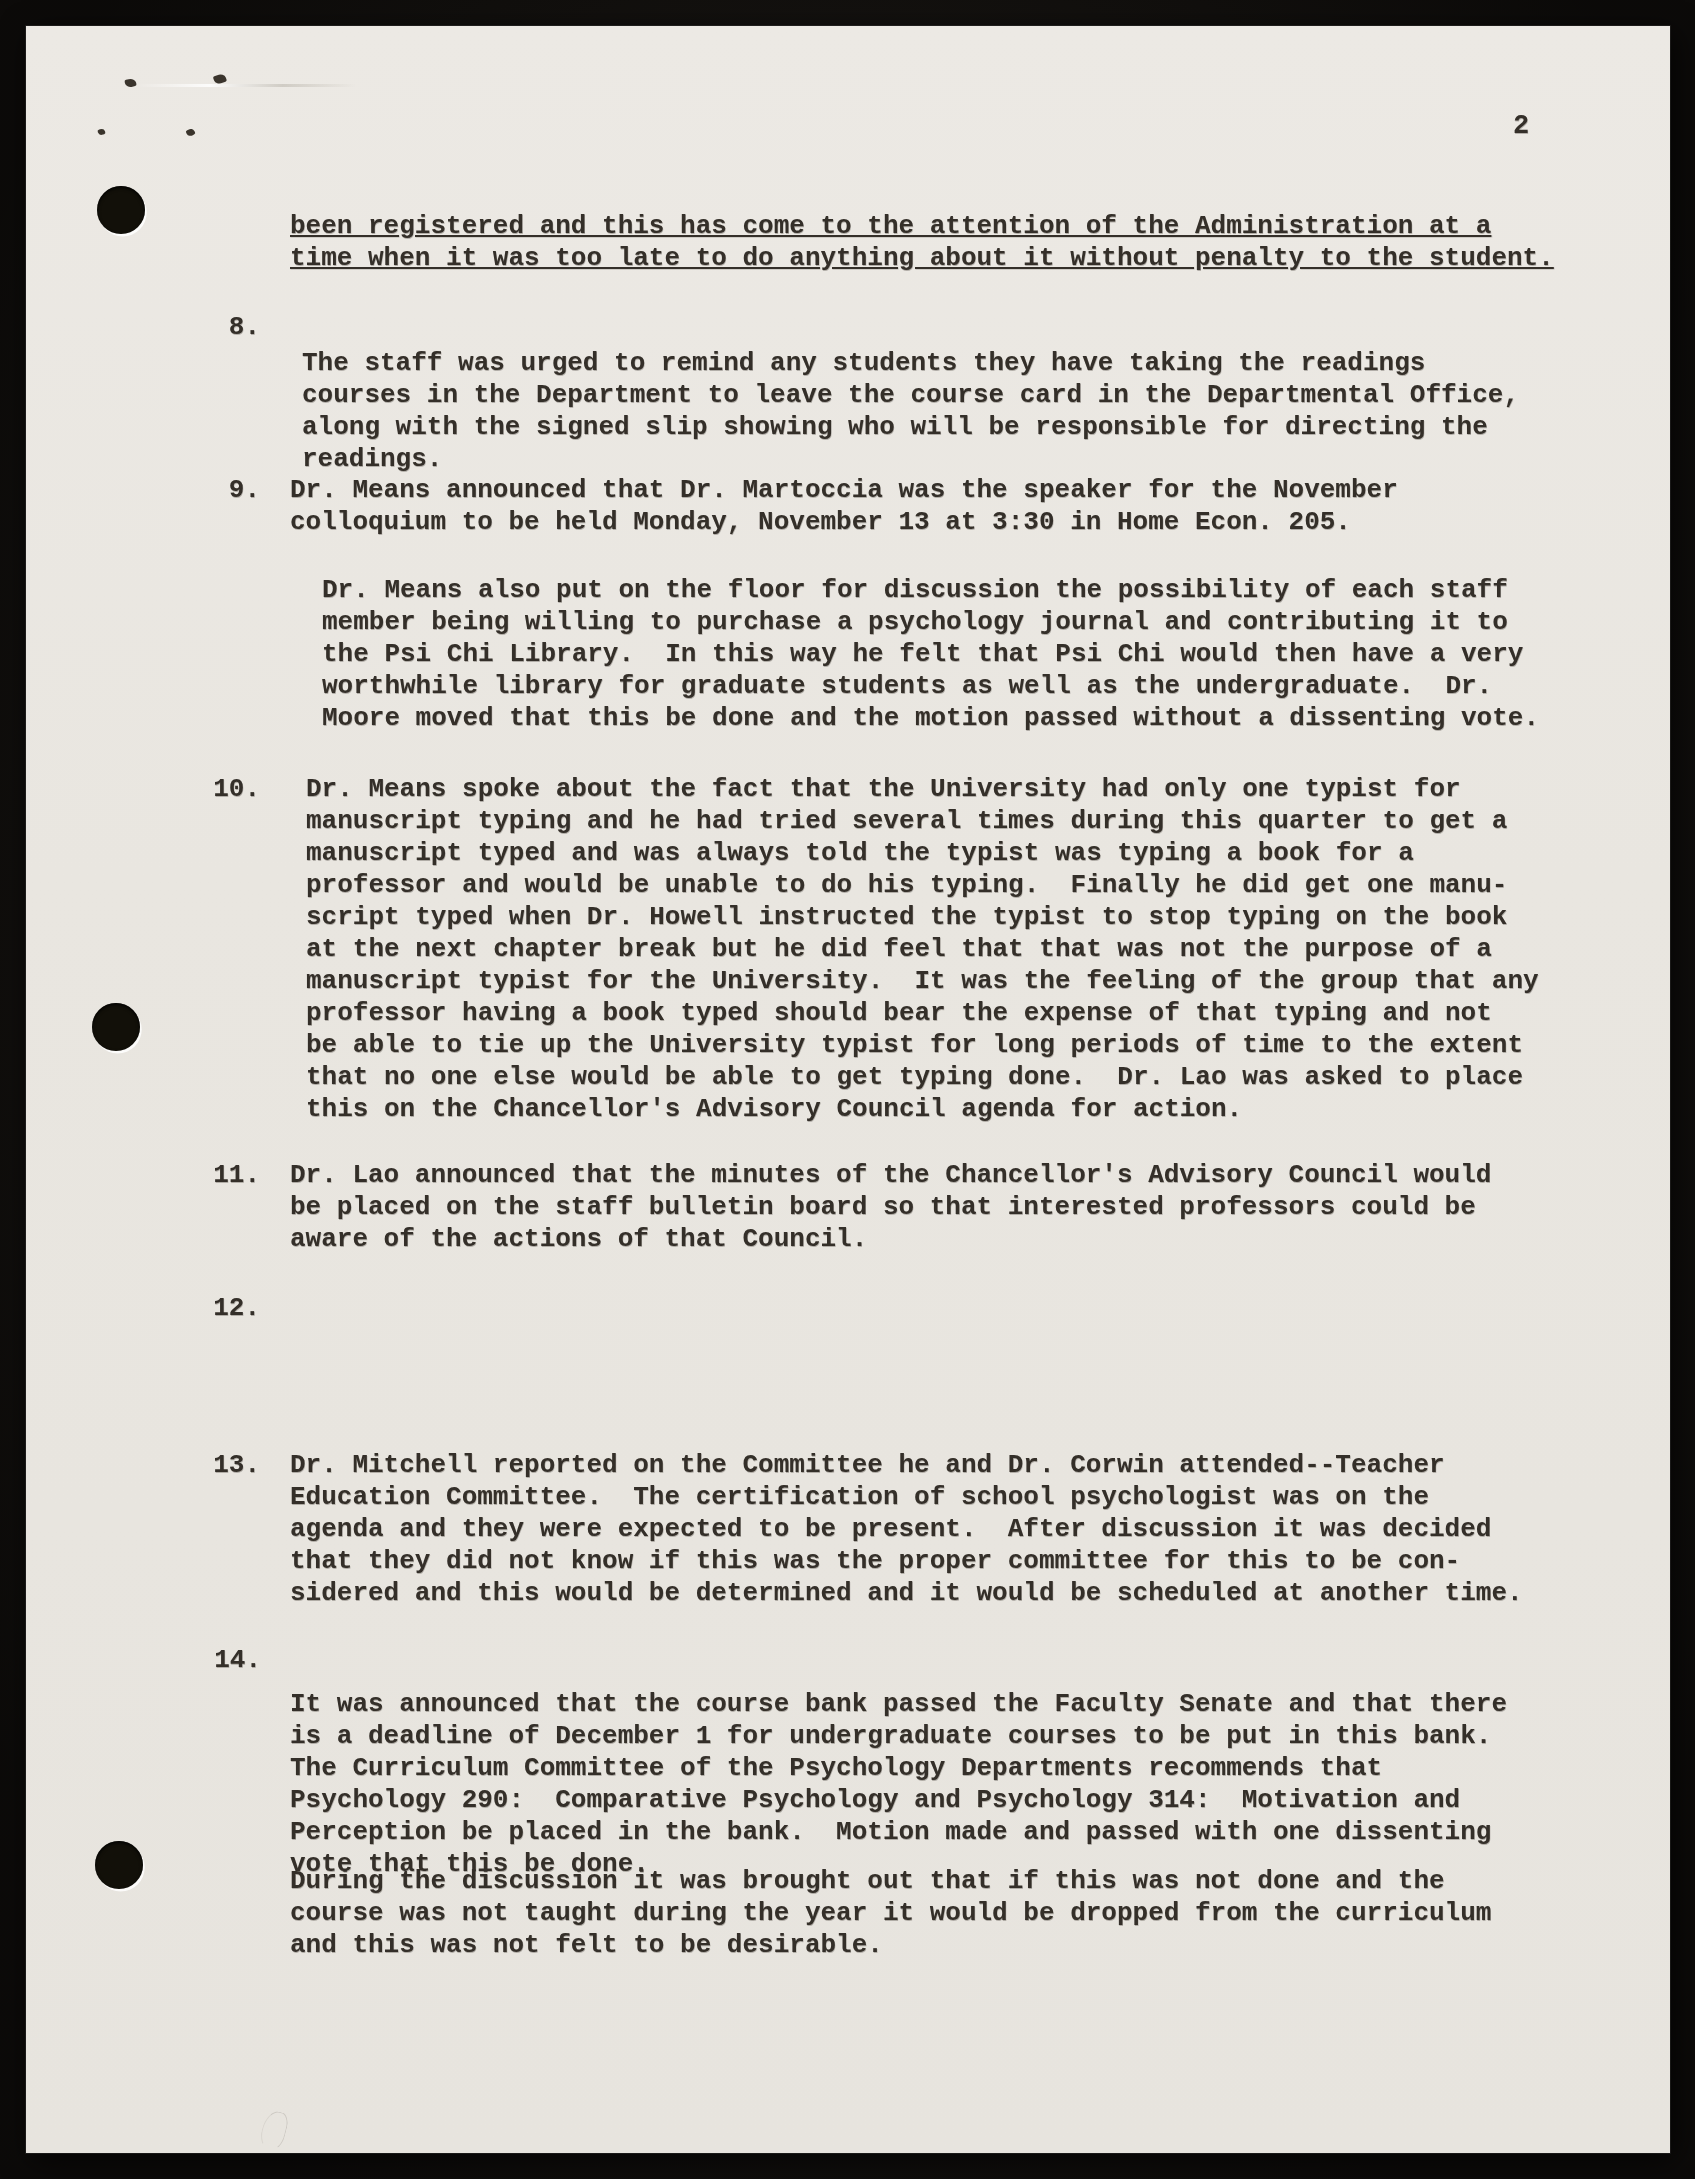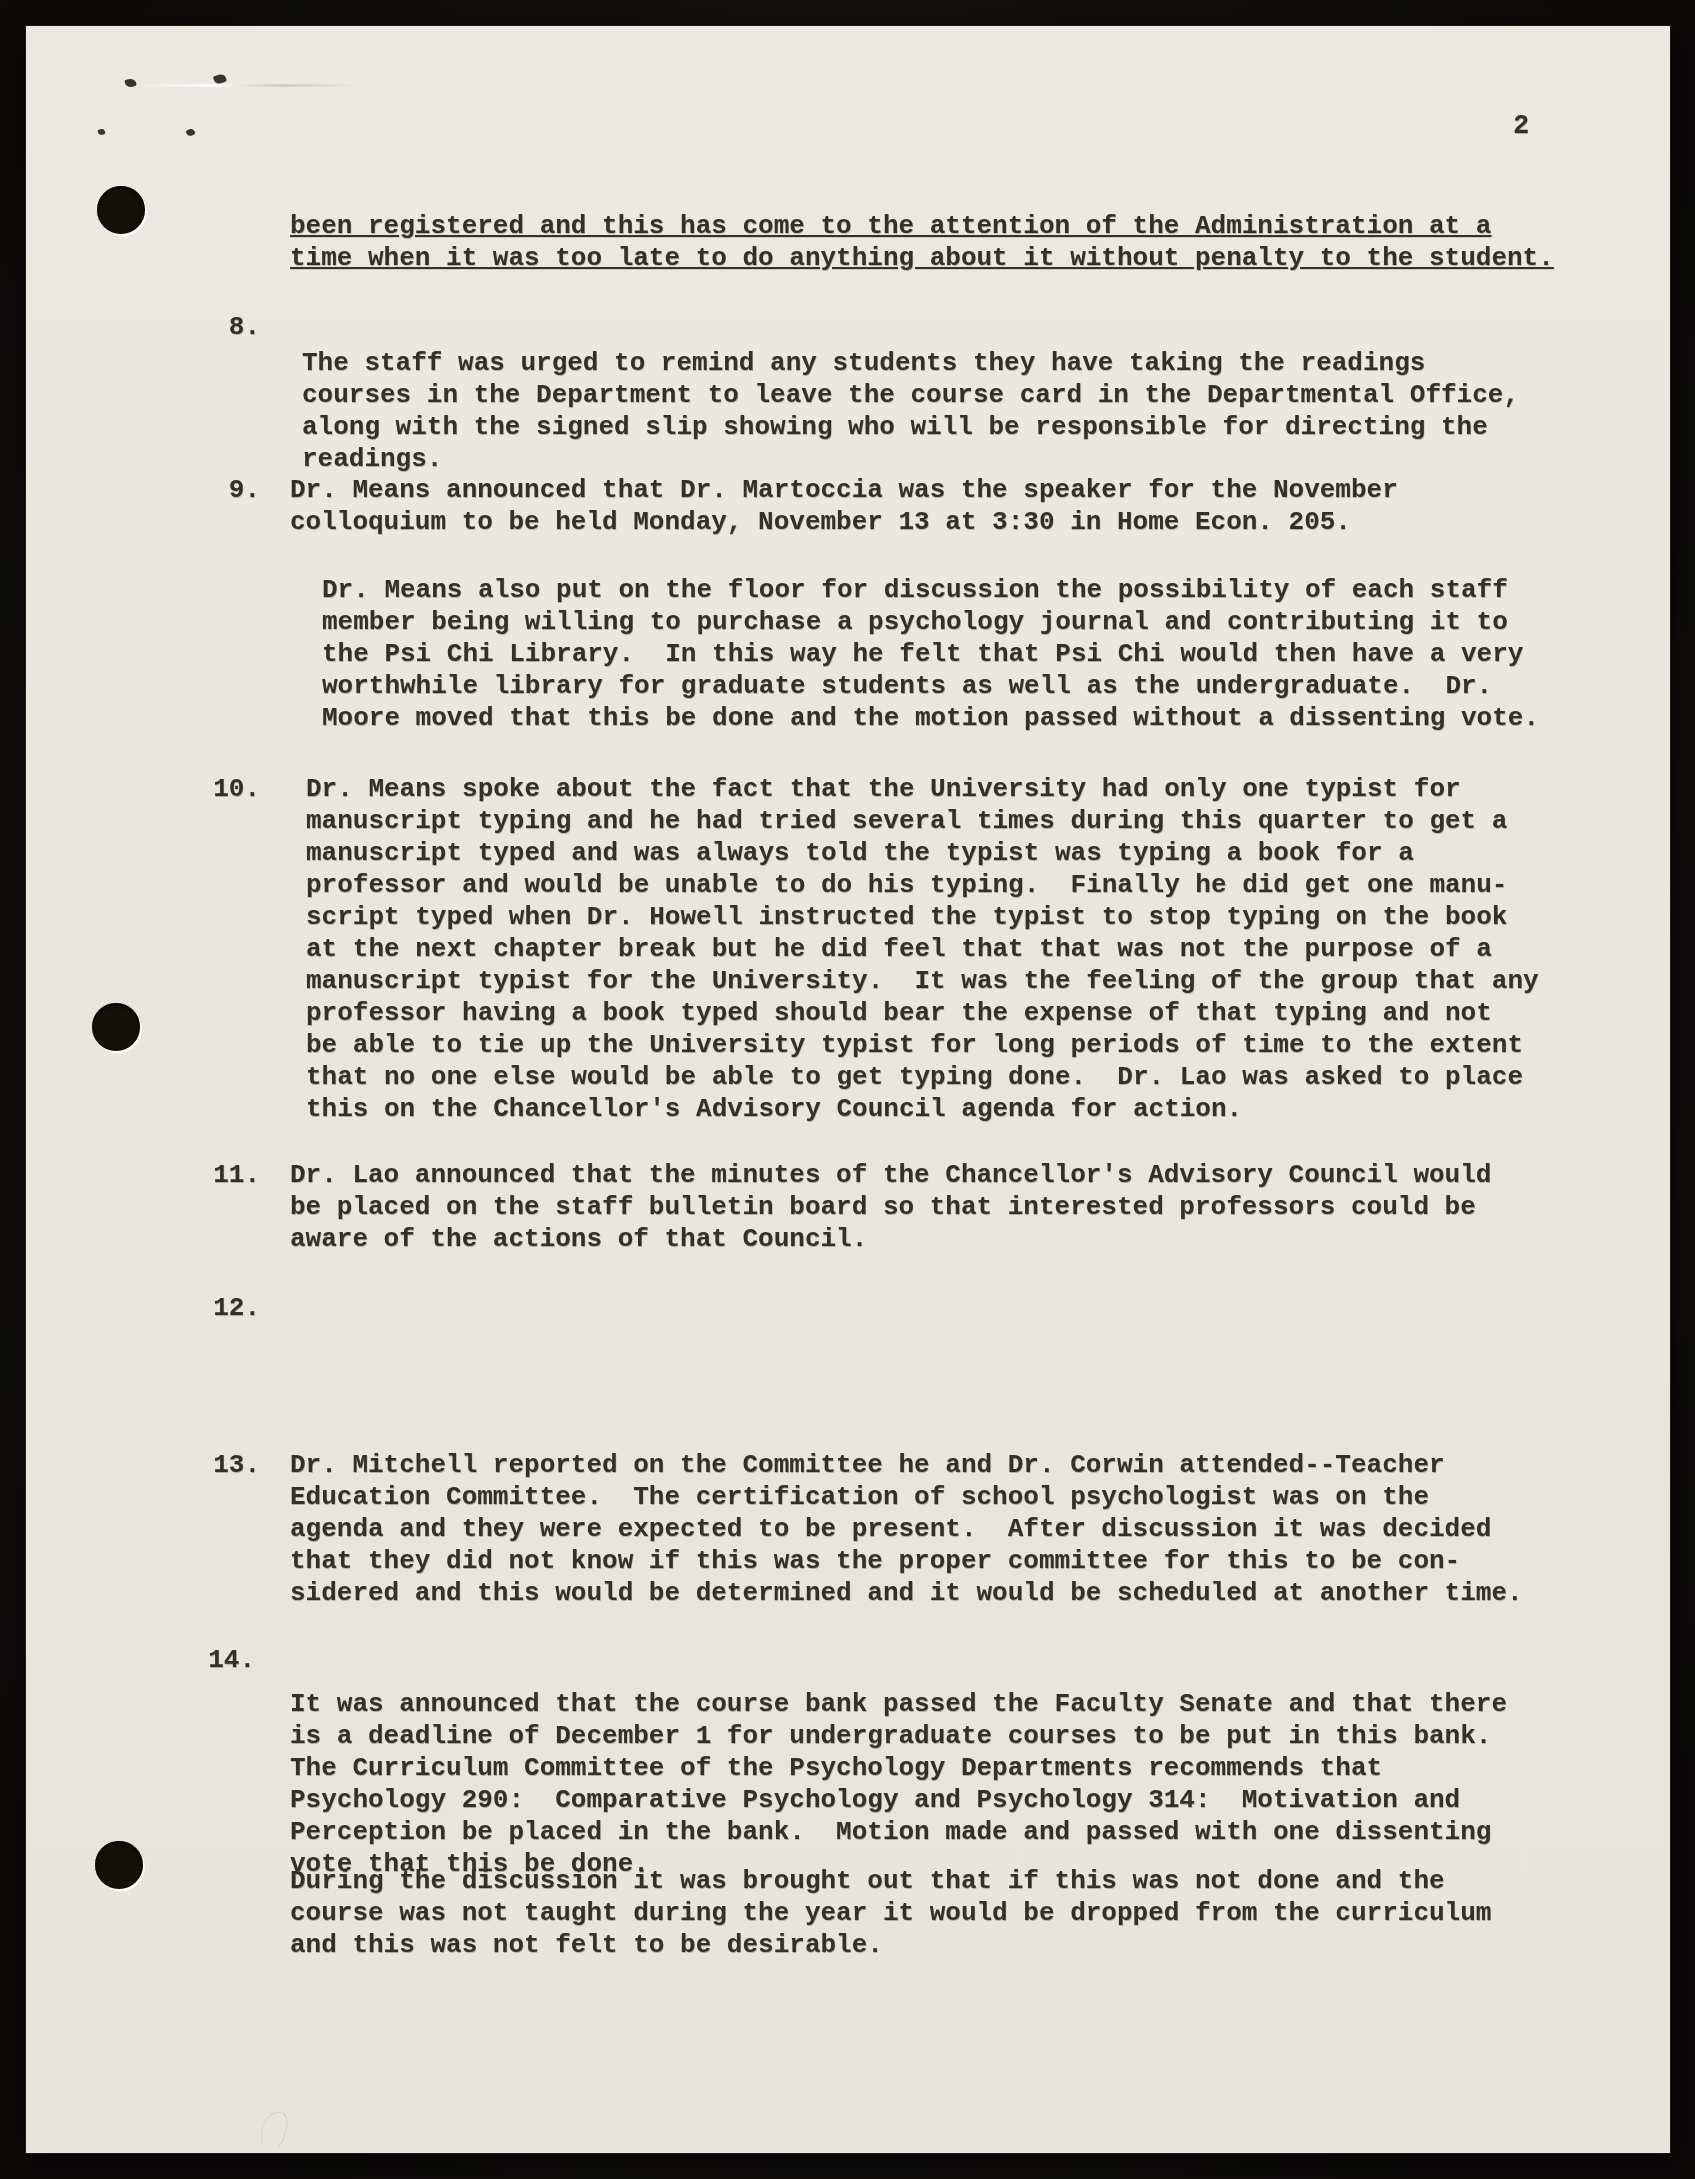--- a/index.html
+++ b/index.html
@@ -137,21 +137,21 @@
 
     <div class="tw item-num" style="left:99px; top:1266px;">12.</div>
 
     <div class="tw item-num" style="left:99px; top:1423px;">13.</div>
     <div class="tw para" style="left:264px; top:1423px;">Dr. Mitchell reported on the Committee he and Dr. Corwin attended--Teacher
 Education Committee.  The certification of school psychologist was on the
 agenda and they were expected to be present.  After discussion it was decided
 that they did not know if this was the proper committee for this to be con-
 sidered and this would be determined and it would be scheduled at another time.</div>
 
-    <div class="tw item-num" style="left:94px; top:1618px;">14.</div>
+    <div class="tw item-num" style="left:100px; top:1618px;">14.</div>
     <div class="tw para" style="left:264px; top:1662px;">It was announced that the course bank passed the Faculty Senate and that there
 is a deadline of December 1 for undergraduate courses to be put in this bank.
 The Curriculum Committee of the Psychology Departments recommends that
 Psychology 290:  Comparative Psychology and Psychology 314:  Motivation and
 Perception be placed in the bank.  Motion made and passed with one dissenting
 vote that this be done.</div>
     <div class="tw para" style="left:264px; top:1839px;">During the discussion it was brought out that if this was not done and the
 course was not taught during the year it would be dropped from the curriculum
 and this was not felt to be desirable.</div>
 

